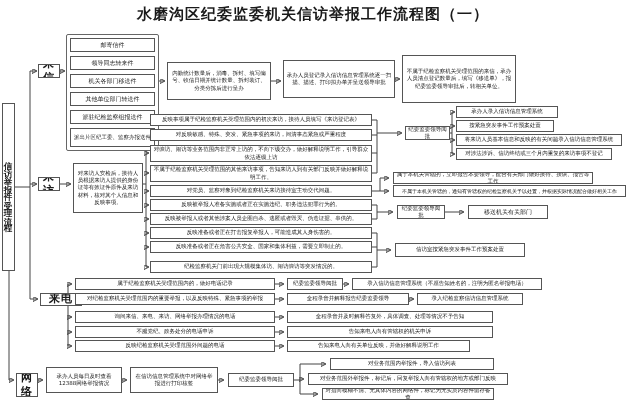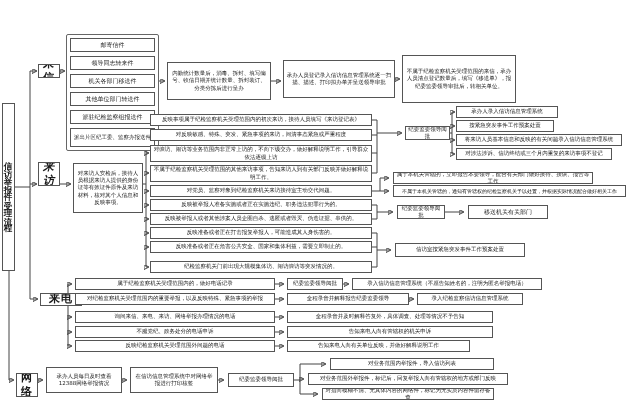--- a/index.html
+++ b/index.html
@@ -19,20 +19,21 @@
           writing-mode:vertical-rl;text-orientation:upright;font-size:8.5px;font-weight:bold;
           letter-spacing:8px;display:flex;align-items:center;justify-content:center;padding-top:6px;}
   svg.wires{position:absolute;left:0;top:0;width:626px;height:400px;pointer-events:none;}
   svg.wires path{stroke:#444;stroke-width:1;fill:none;}
 </style>
 </head>
 <body>
 
 <div id="canvas">
 
+  <div class="title">水磨沟区纪委监委机关信访举报工作流程图（一）</div>
 
   <svg class="wires" viewBox="0 0 626 400">
     <defs>
       <marker id="ah" markerWidth="5" markerHeight="5" refX="4" refY="2.5" orient="auto">
         <path d="M0,0 L5,2.5 L0,5 Z" fill="#444" stroke="none"></path>
       </marker>
     </defs>
 
     <path d="M15,187 H30 M30,71 V299 M9,271 V380
              M143,184 H146 M146,120 V267
@@ -89,21 +90,21 @@
     <path d="M122,380 H126" marker-end="url(#ah)"></path>
     <path d="M218,380 H223" marker-end="url(#ah)"></path>
     <path d="M300,364 H325" marker-end="url(#ah)"></path>
     <path d="M300,379 H303" marker-end="url(#ah)"></path>
     <path d="M300,394 H317" marker-end="url(#ah)"></path>
   </svg>
 
   <div class="vlabel" style="left:2px;top:103px;width:13px;height:168px;">信访举报件受理流程</div>
 
   <div class="b lbl" style="left:38px;top:64px;width:22px;height:14px;">来信</div>
-  <div class="b lbl" style="left:38px;top:162px;width:22px;height:24px;font-style:italic;">来访</div>
+  <div class="b lbl" style="left:38px;top:177px;width:22px;height:14px;">来访</div>
   <div class="b lbl" style="left:40px;top:293px;width:42px;height:13px;">来电</div>
   <div class="b lbl" style="left:16px;top:373px;width:22px;height:24px;">网络</div>
 
   <div class="outline" style="left:66px;top:34px;width:93px;height:117px;"></div>
   <div class="b s6" style="left:70px;top:38px;width:85px;height:14px;">邮寄信件</div>
   <div class="b s6" style="left:70px;top:56px;width:85px;height:14px;">领导同志转来件</div>
   <div class="b s6" style="left:70px;top:74px;width:85px;height:14px;">机关各部门移送件</div>
   <div class="b s6" style="left:70px;top:92px;width:85px;height:14px;">其他单位部门转送件</div>
   <div class="b s6" style="left:70px;top:110px;width:85px;height:14px;">派驻纪检监察组报送件</div>
   <div class="b" style="left:70px;top:128px;width:85px;height:19px;">派出片区纪工委、监察办报送件</div>

